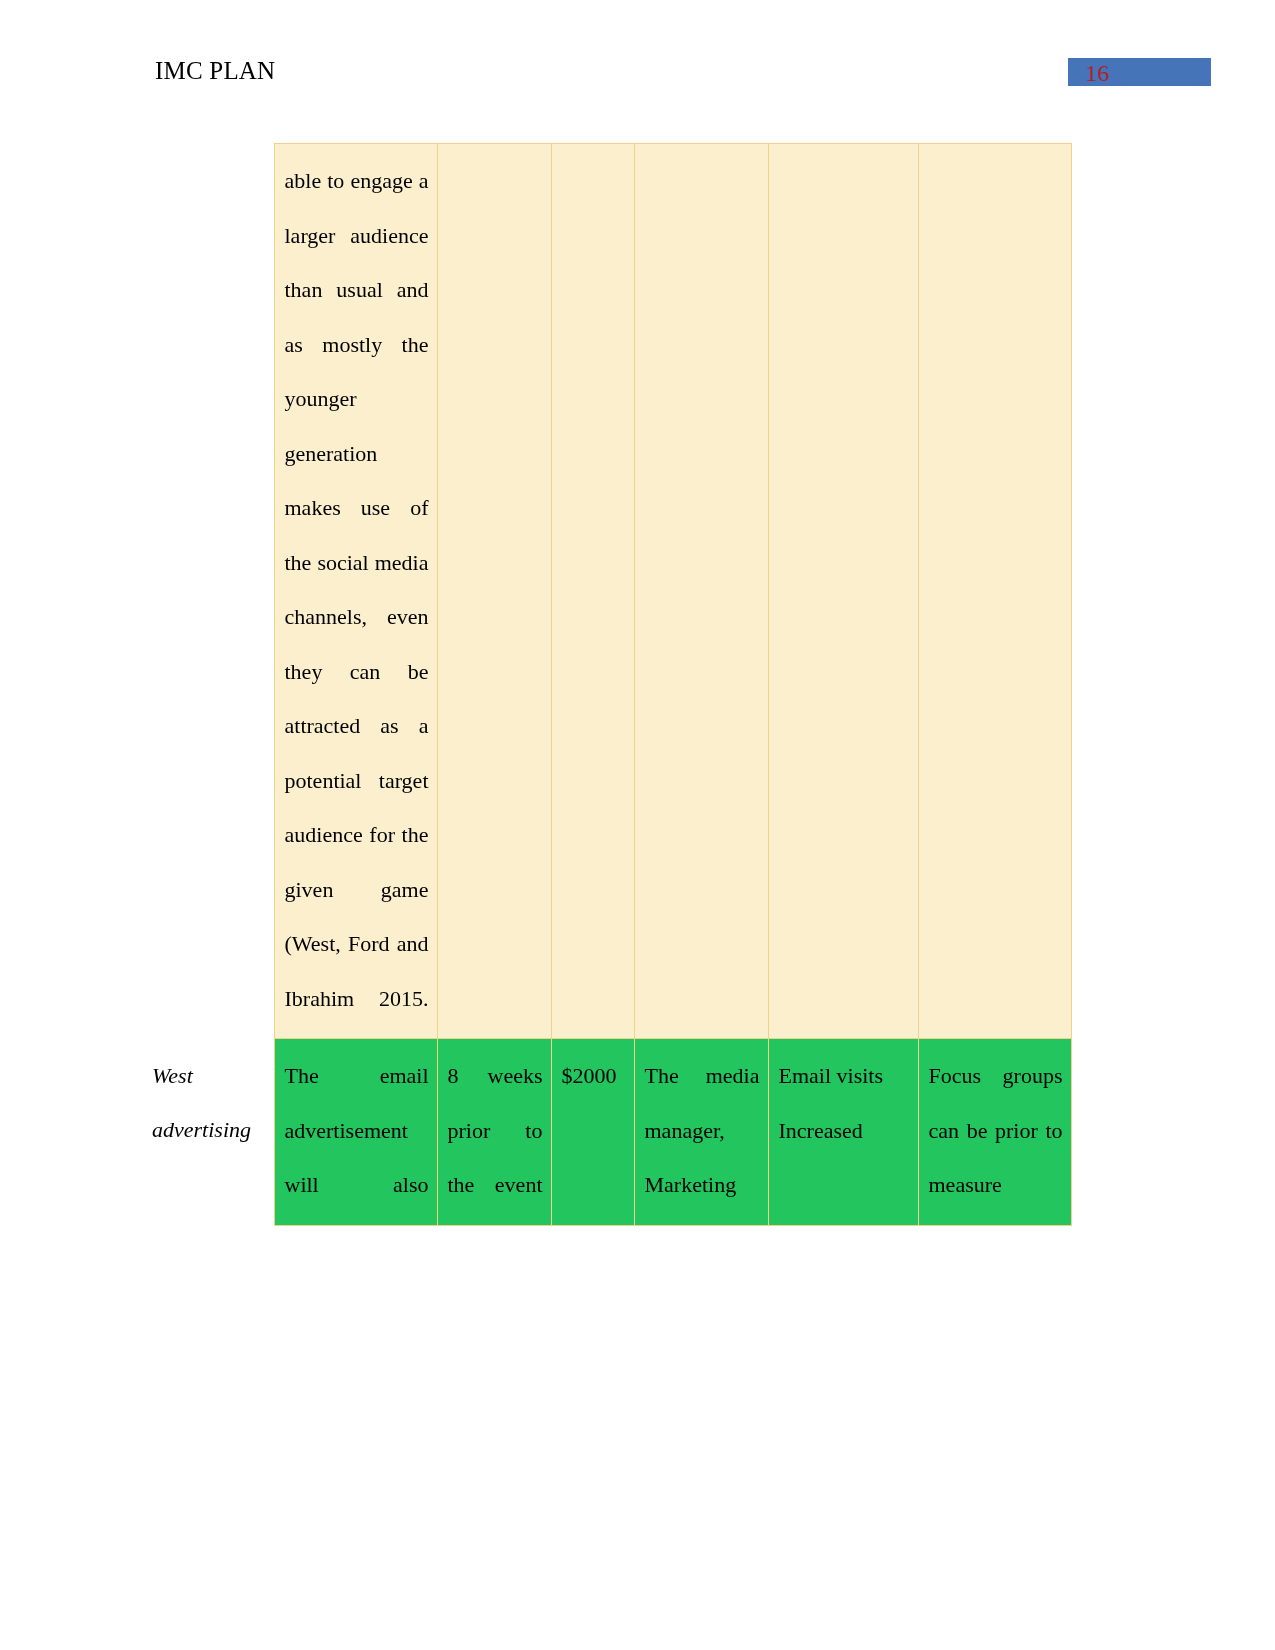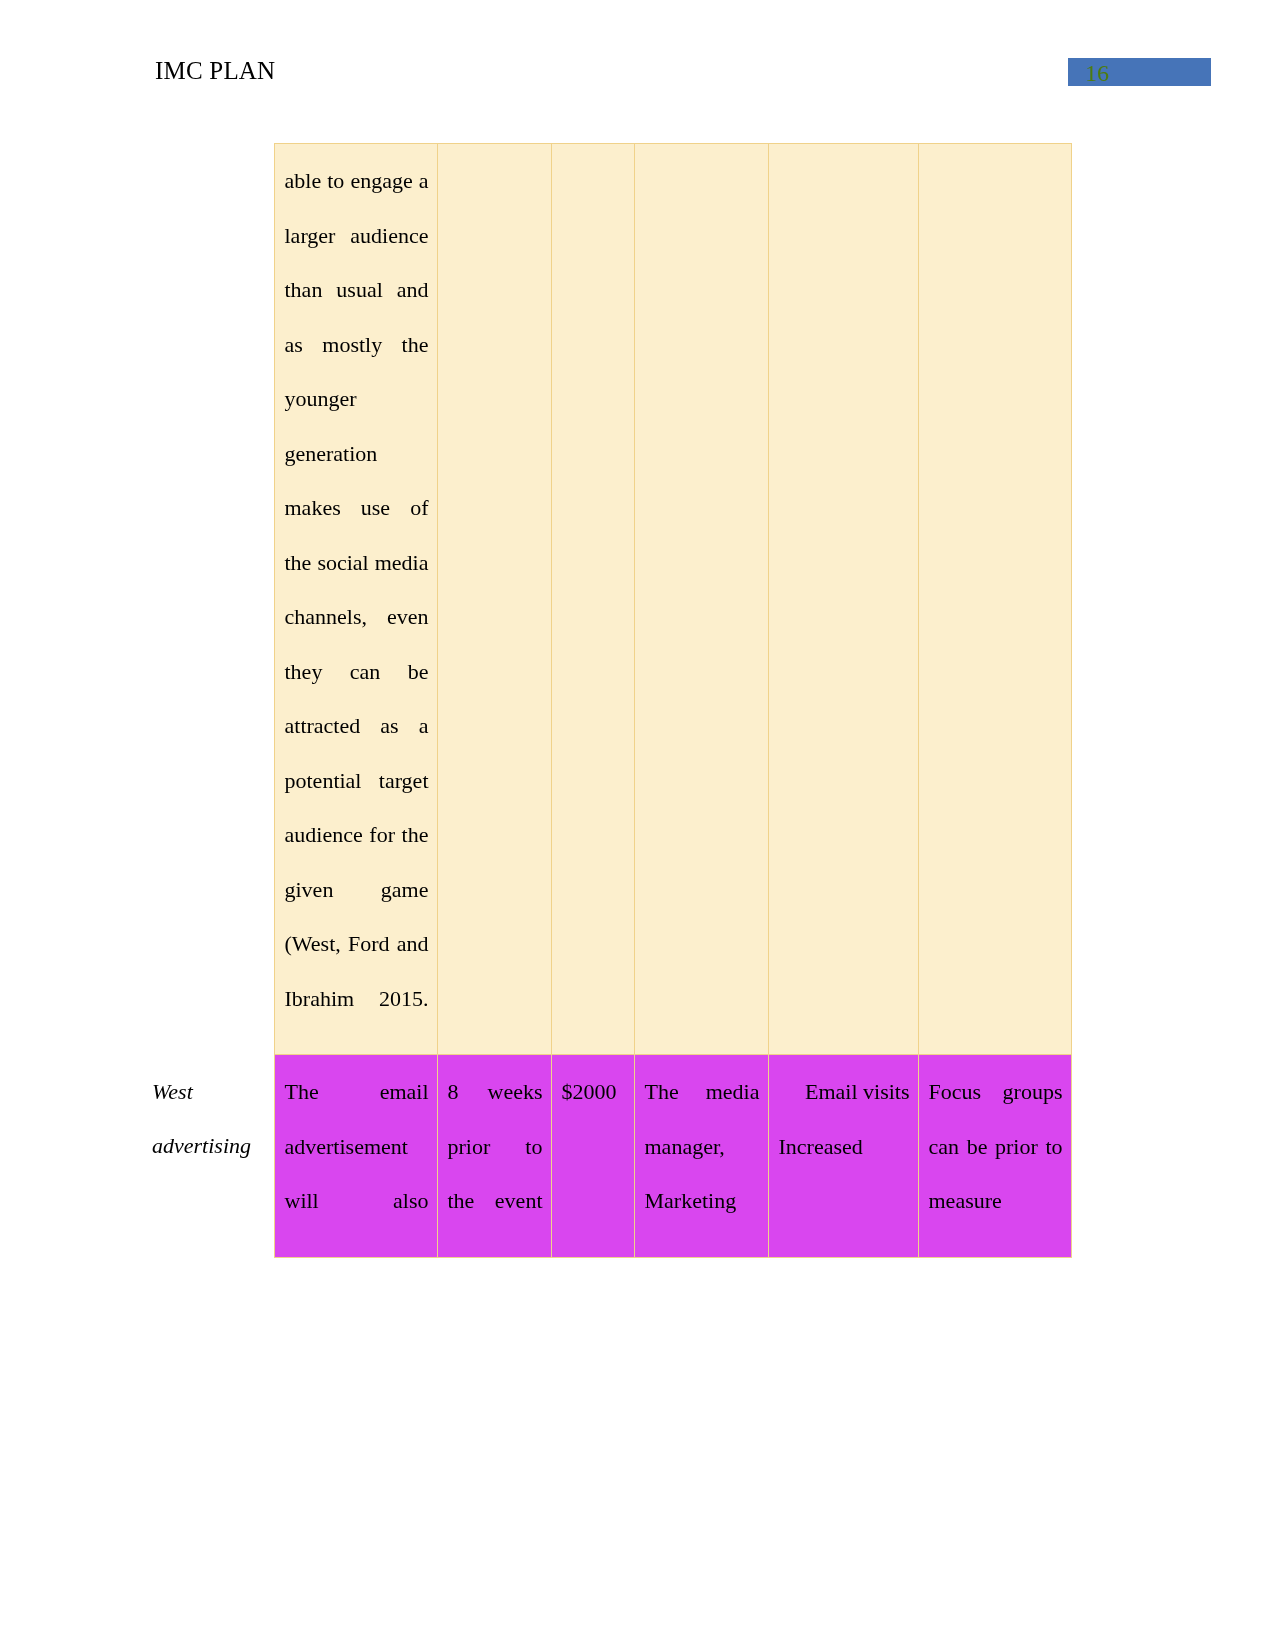--- a/index.html
+++ b/index.html
@@ -40,35 +40,35 @@
     width: 143px;
     height: 28px;
     background: #4674b8;
   }
   .page-number-text {
     position: absolute;
     left: 1085px;
     top: 59px;
     font-size: 24px;
     line-height: 28px;
-    color: #4d7c0f;
+    color: #b91c1c;
   }
 
   
   .doc-table {
     position: absolute;
     left: 150px;
     top: 143px;
     width: 921px;
     border-collapse: collapse;
     table-layout: fixed;
   }
   .doc-table td {
     vertical-align: top;
-    padding: 10px 8px 28px 10px;
+    padding: 10px 8px 12px 10px;
     font-size: 22px;
     line-height: 54.5px;
     text-align: justify;
     text-align-last: justify;
     -webkit-hyphens: none;
     hyphens: none;
     word-spacing: normal;
   }
   
   td.label-col {
@@ -78,24 +78,24 @@
     padding-left: 2px;
     padding-right: 6px;
   }
   td.gridcell {
     border: 1px solid #f0d28a;
   }
   tr.shaded td.gridcell {
     background: #fcefcd;
   }
   tr.plain td.gridcell {
-    background: #d946ef;
+    background: #22c55e;
   }
   td.nojustify {
-    text-align: right;
+    text-align: left;
     text-align-last: left;
     margin-top: 12px;
   }
 
   
   col.c-label   { width: 124px; }
   col.c-desc    { width: 163px; }
   col.c-time    { width: 114px; }
   col.c-budget  { width:  83px; }
   col.c-owner   { width: 134px; }

